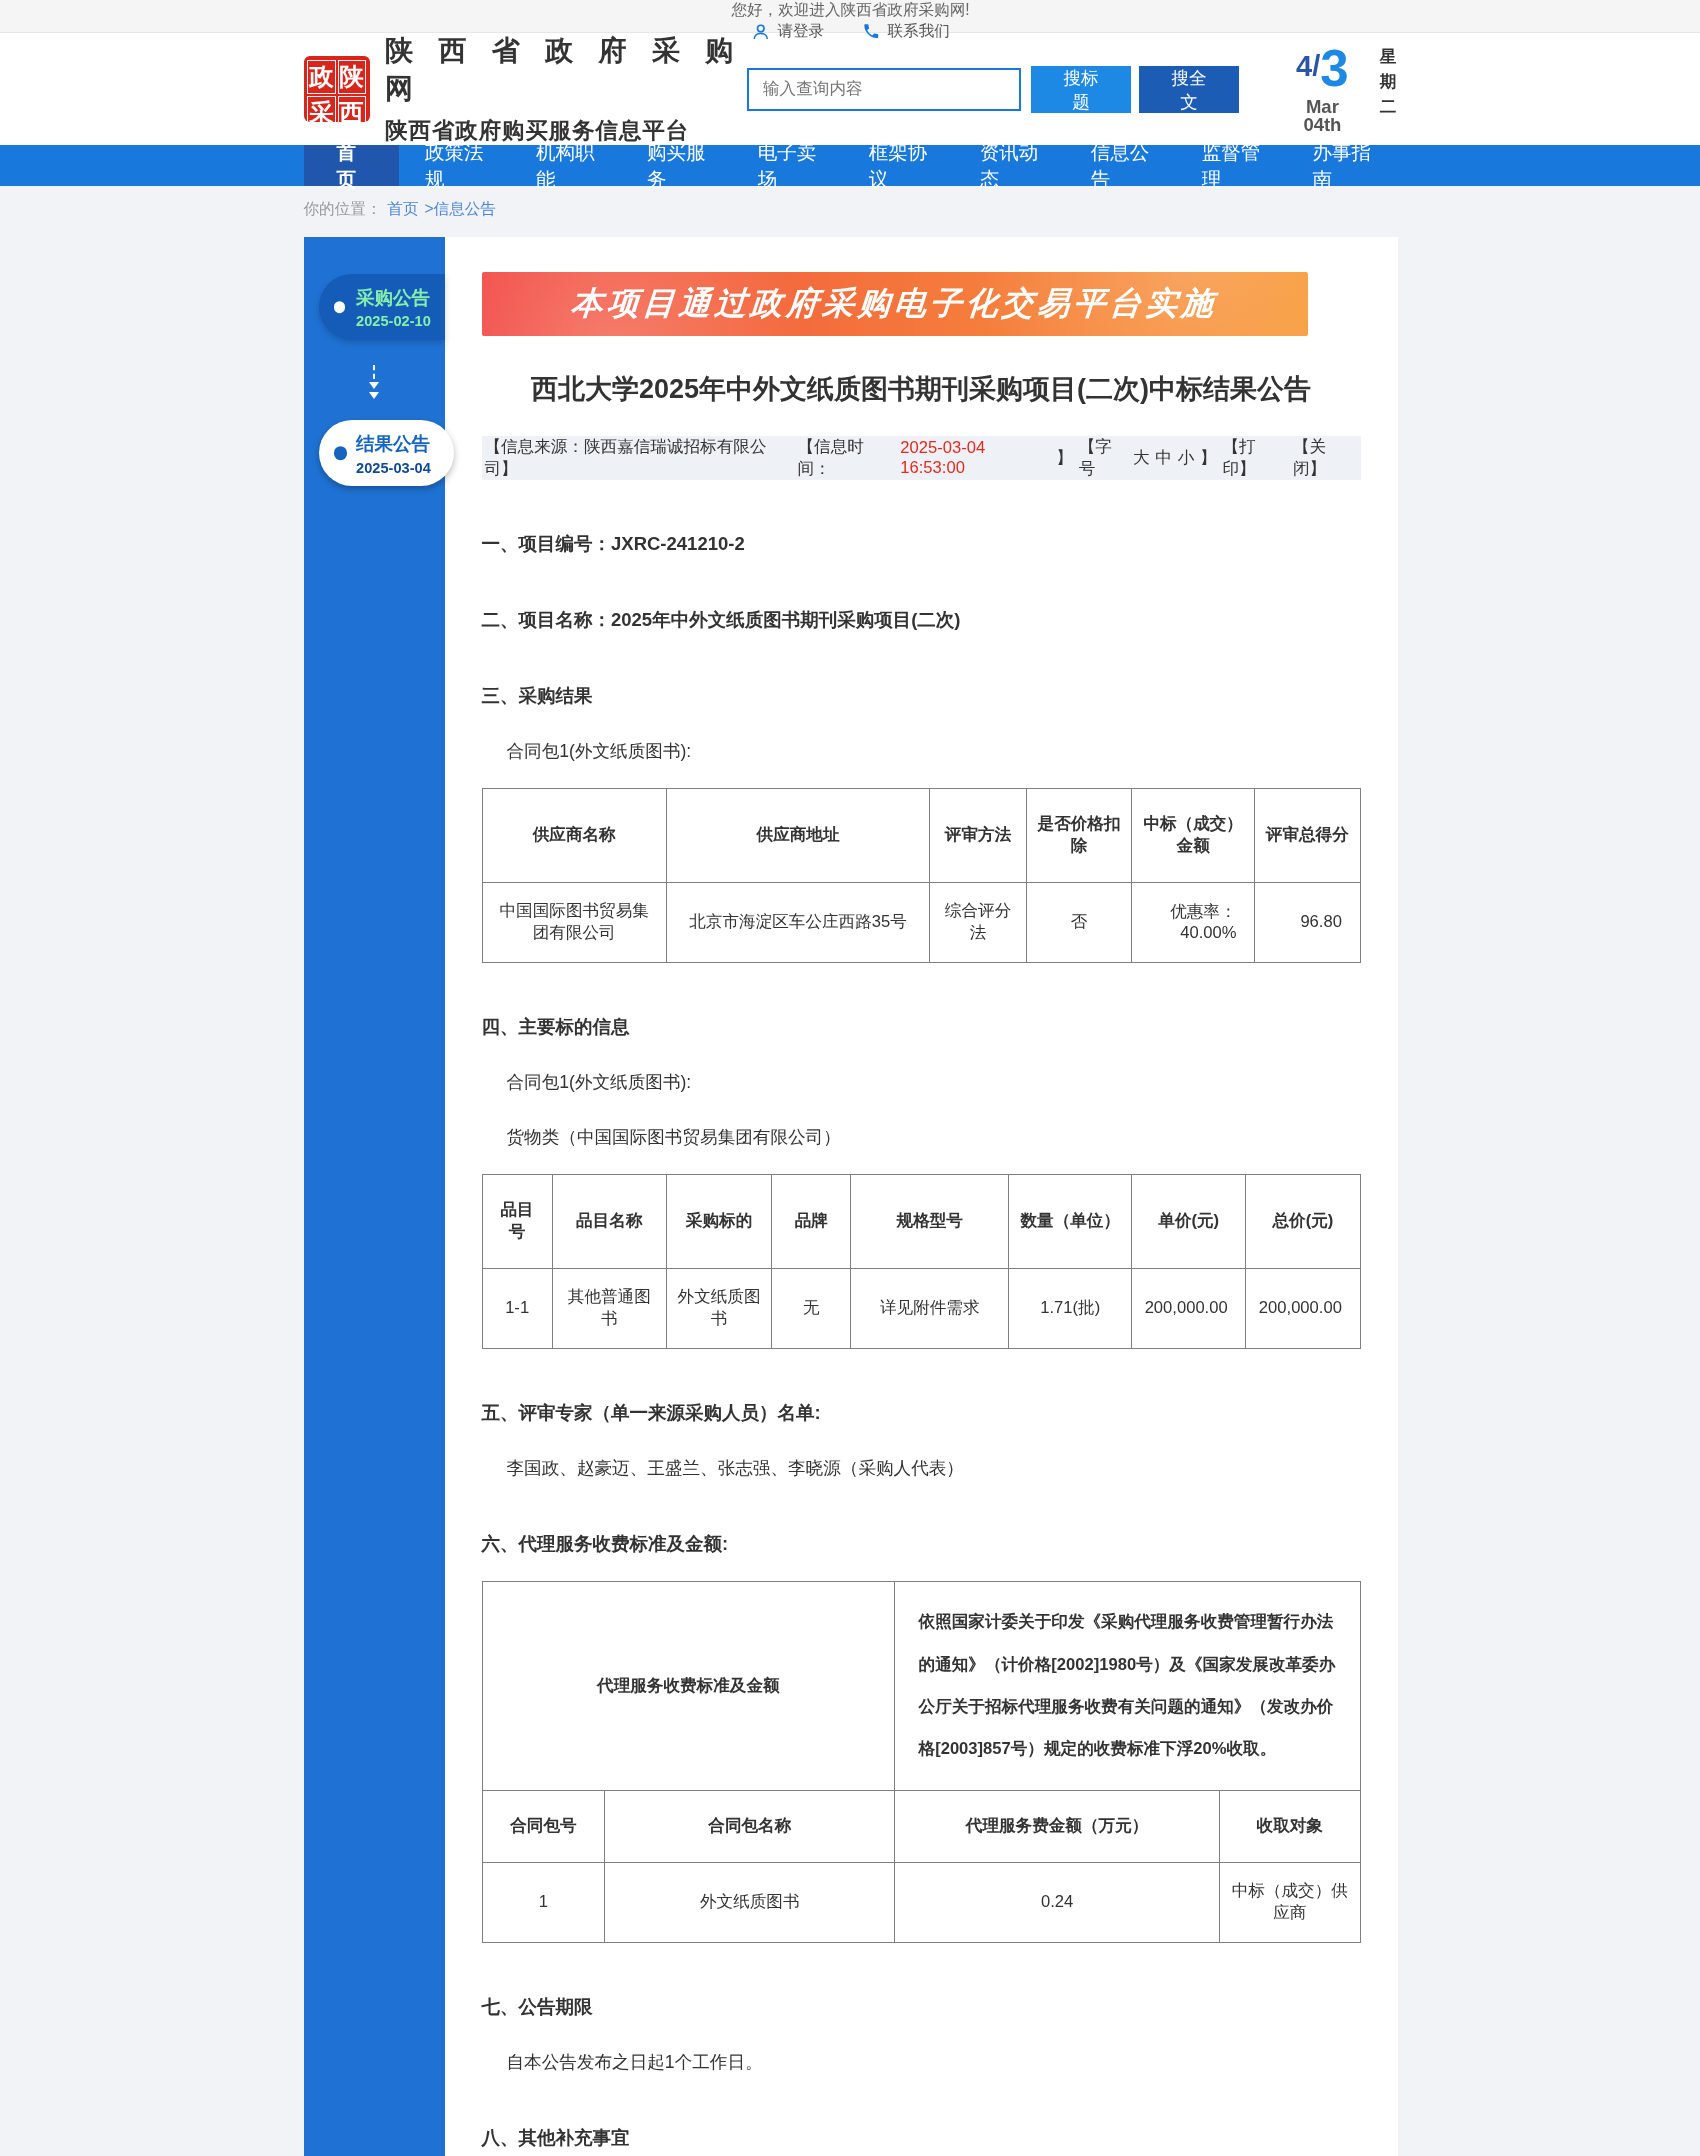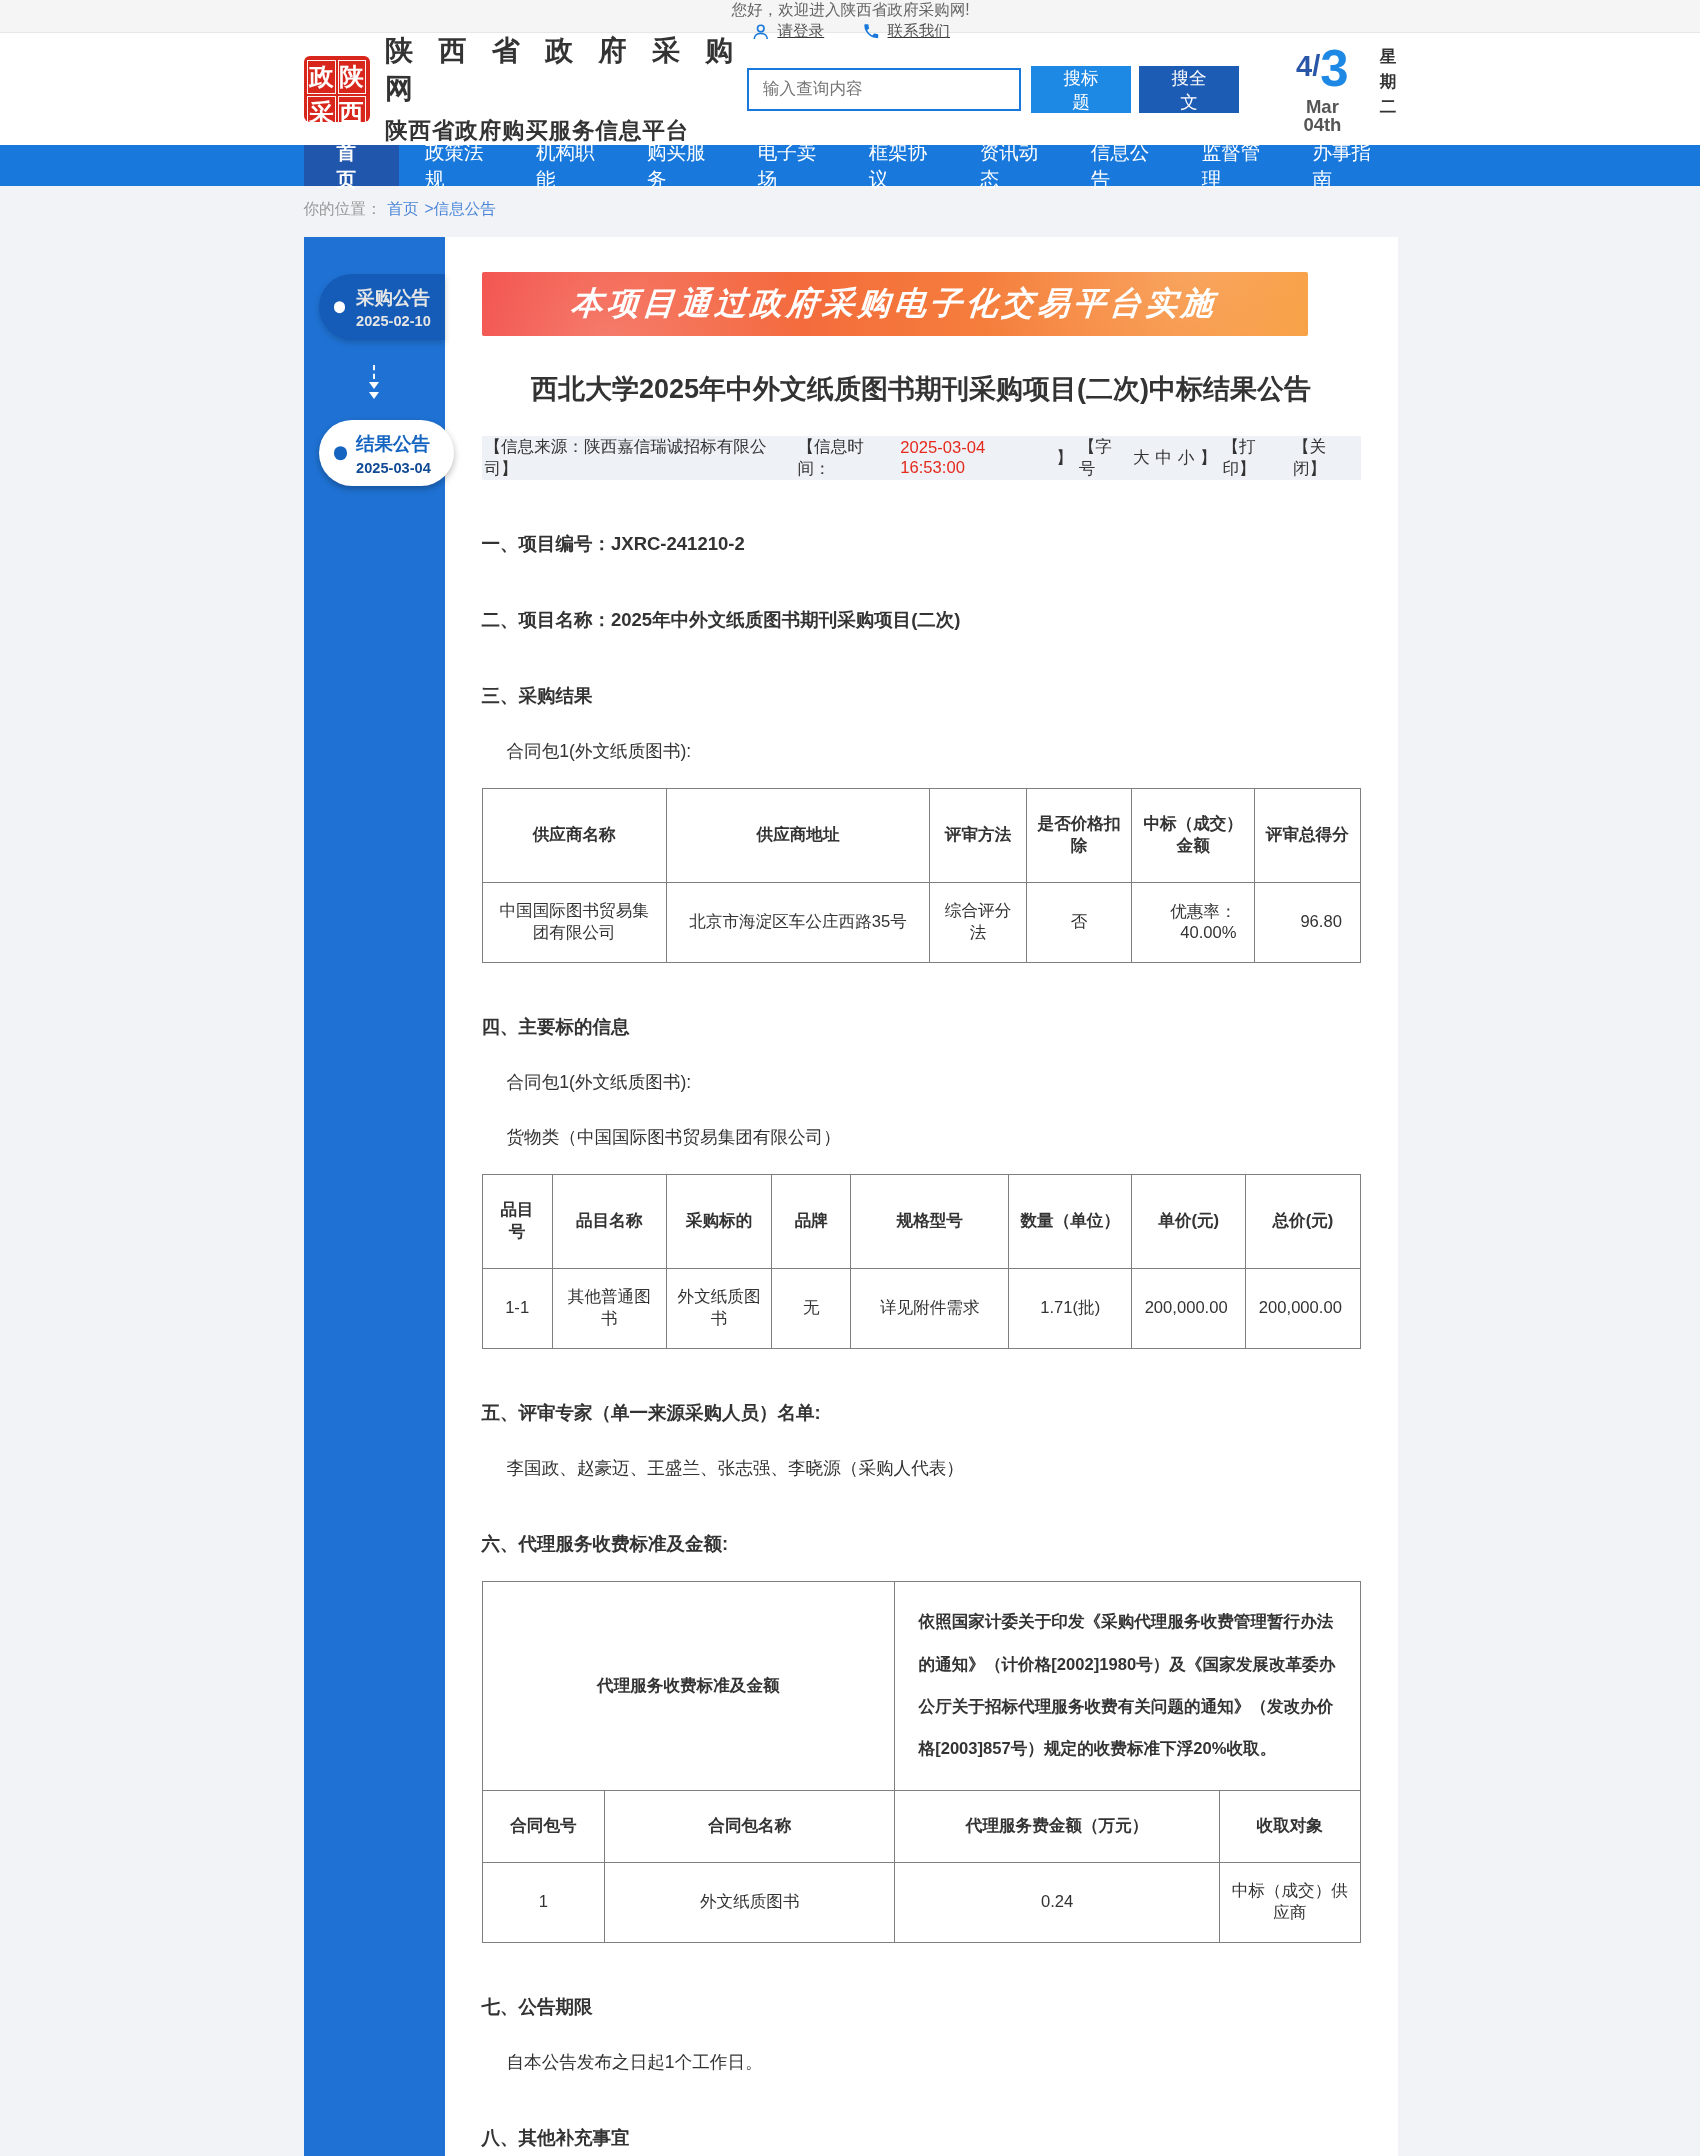--- a/index.html
+++ b/index.html
@@ -7,21 +7,21 @@
     width: 1701px; margin: 0 auto;
     font-family: "Liberation Sans", "DejaVu Sans", sans-serif;
     background: #f1f3f6; color: #333;
   }
   .inner { width: 1094px; margin: 0 auto; }
 
   
   .topbar { height: 33px; background: #f5f5f5; border-bottom: 1px solid #e7e7e7; }
   .topbar .inner { height: 100%; display: flex; align-items: center; justify-content: space-between; flex-direction: column; }
   .topbar-greeting { font-size: 15.6px; color: #666; }
-  .topbar-right { display: flex; align-items: center; gap: 38px; text-decoration: underline; }
+  .topbar-right { display: flex; align-items: center; gap: 38px; }
   .topbar-link { display: flex; align-items: center; gap: 6.8px; font-size: 15.6px; color: #555; cursor: pointer; }
   .topbar-link svg { display: block; }
 
   
   .header { background: #fff; }
   .header .inner { height: 112px; display: flex; align-items: center; }
   .logo { width: 66px; height: 66px; background: #d8261c; border-radius: 5.9px; padding: 3.9px;
           display: grid; grid-template-columns: 1fr 1fr; grid-template-rows: 1fr 1fr; gap: 2px; flex-shrink: 0; }
   .logo span { border: 1px solid rgba(255,255,255,.95); color: #fff; font-weight: bold; font-size: 24.4px;
                display: flex; align-items: center; justify-content: center; }
@@ -51,21 +51,21 @@
   
   .breadcrumb { height: 47px; display: flex; align-items: center; font-size: 15.6px; color: #999; gap: 5.9px; }
   .breadcrumb .crumb { color: #4b86d8; cursor: pointer; }
 
   
   .layout { display: flex; align-items: stretch; margin-top: 3.9px; padding-bottom: 0; }
   .sidebar { width: 141px; background: #1f72d4; flex-shrink: 0; padding-top: 37px; }
   .step-pill { position: relative; margin-left: 15.6px; padding: 10.7px 0 10.7px 37px; border-radius: 974px 0 0 974px; cursor: pointer; }
   .step-pill .dot { position: absolute; left: 14.6px; top: 50%; transform: translateY(-50%);
                     width: 11.7px; height: 11.7px; border-radius: 50%; }
-  .step-pill.inactive { background: #155cb8; color: #e5e5e5; box-shadow: 0 2.9px 5.9px rgba(0,0,0,.18); }
+  .step-pill.inactive { background: #155cb8; color: #86efac; box-shadow: 0 2.9px 5.9px rgba(0,0,0,.18); }
   .step-pill.inactive .dot { background: #fff; }
   .step-pill.active { background: #fff; border-radius: 974px; margin-right: -9.8px; box-shadow: 0 2.9px 7.8px rgba(0,0,0,.28); }
   .step-pill.active .step-title { color: #1565c0; }
   .step-pill.active .step-date { color: #114a94; }
   .step-pill.active .dot { background: #1565c0; width: 13.7px; height: 13.7px; }
   .step-title { font-size: 18.5px; font-weight: bold; }
   .step-date { font-size: 14.6px; font-weight: bold; margin-top: 3.9px; }
   .step-arrow { width: 19.5px; margin: 25px auto 21.5px; display: flex; flex-direction: column; align-items: center; }
   .step-arrow .shaft { width: 0; height: 13.7px; border-left: 2px dashed rgba(255,255,255,.95); }
   .step-arrow .tri { width: 0; height: 0; margin-top: 2.9px;

